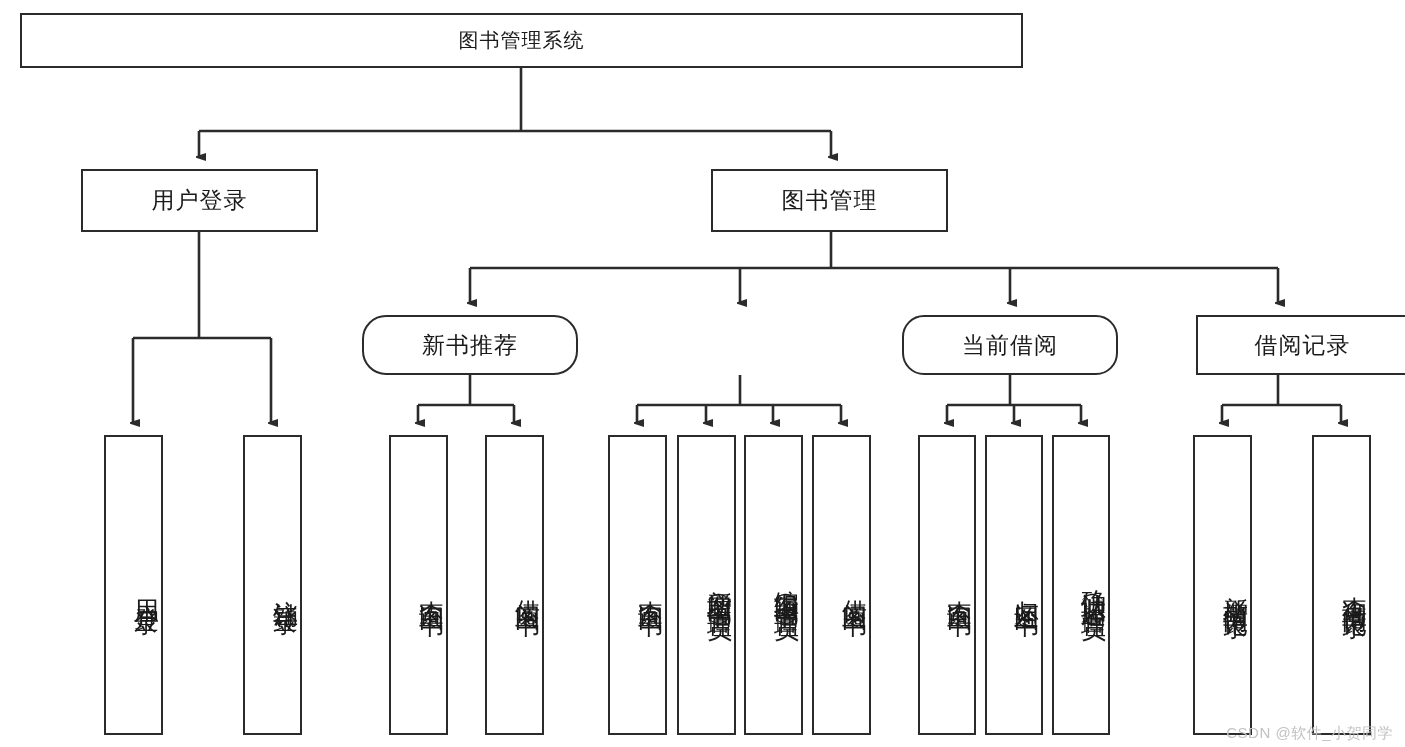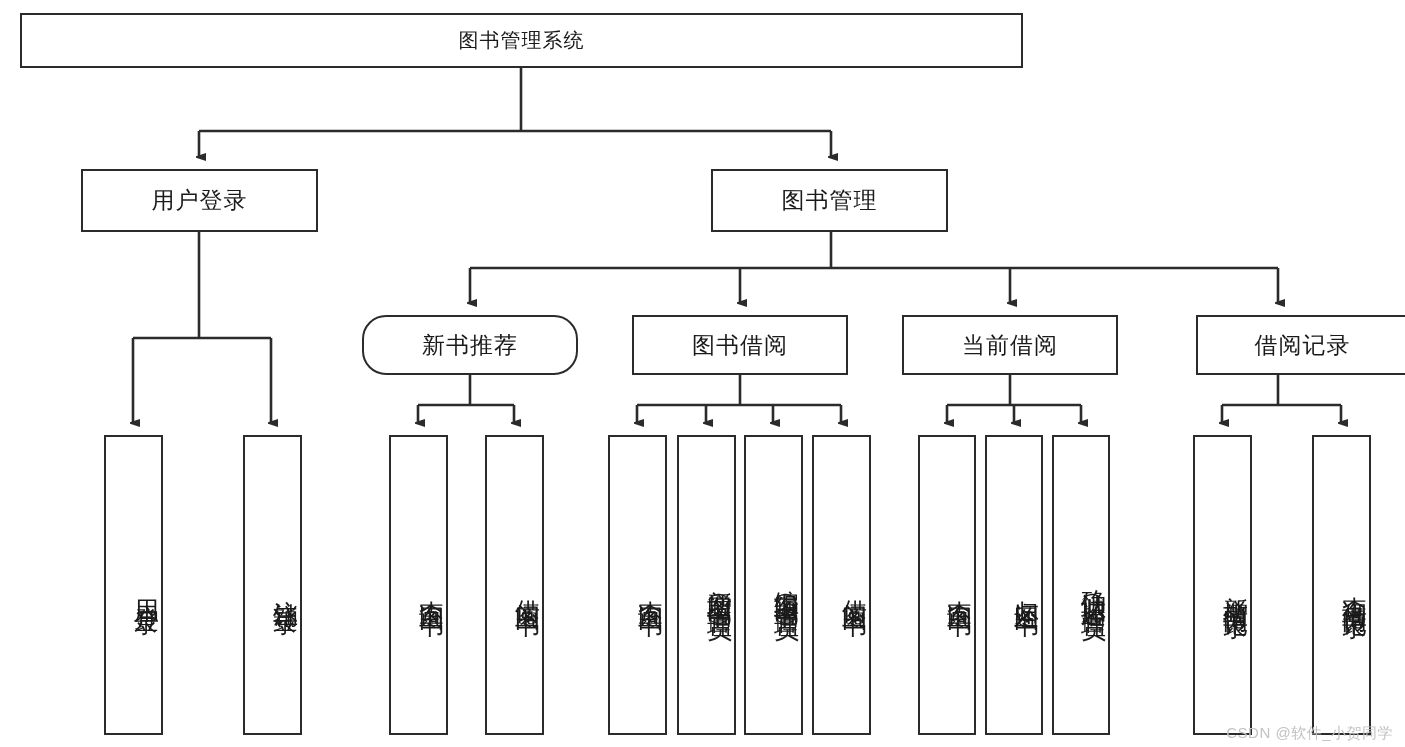--- a/index.html
+++ b/index.html
@@ -112,25 +112,22 @@
   </div>
 
   <div class="node h" style="left:711px;top:169px;width:237px;height:63px;">
     <span>图书管理</span>
   </div>
 
   <div class="node h" style="left:362px;top:315px;width:216px;height:60px;border-radius:24px;">
     <span>新书推荐</span>
   </div>
 
-  <div class="node h" style="left:632px;top:315px;width:216px;height:60px;">
-    <span>图书借阅</span>
-  </div>
 
-  <div class="node h" style="left:902px;top:315px;width:216px;height:60px;">
+  <div class="node h" style="left:902px;top:315px;width:216px;height:60px;border-radius:22px;">
     <span>当前借阅</span>
   </div>
 
   <div class="node h" style="left:1196px;top:315px;width:213px;height:60px;">
     <span>借阅记录</span>
   </div>
 
   <div class="node v" style="left:104px;top:435px;width:59px;height:300px;">
     <span class="vtext">用户登录</span>
   </div>

